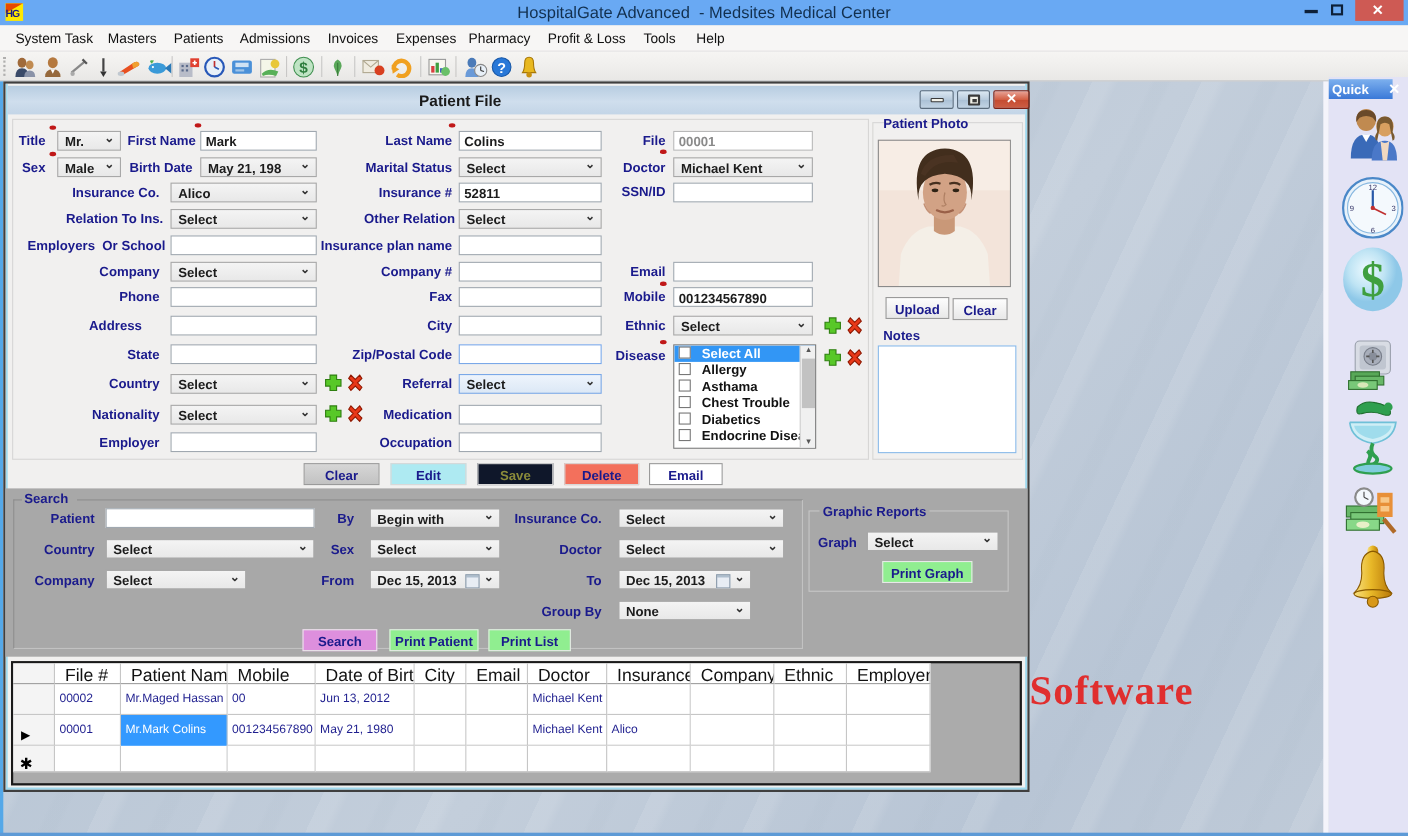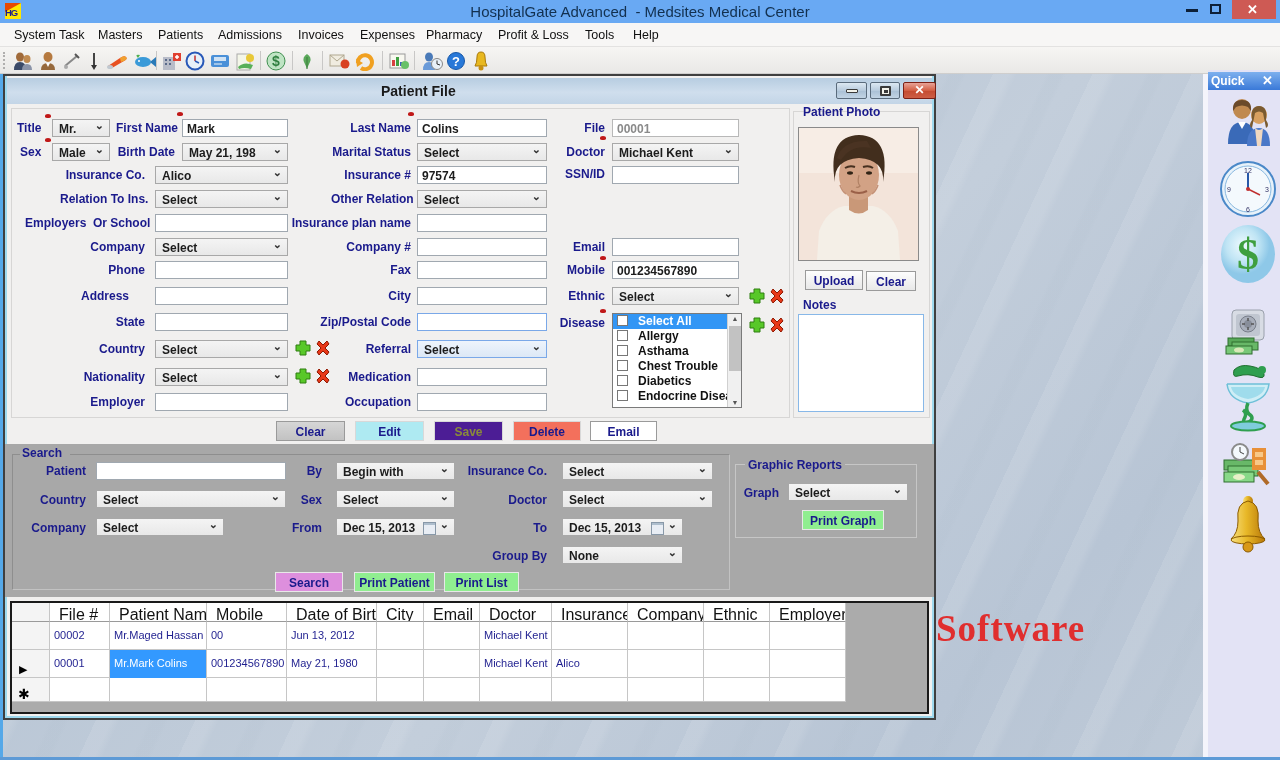--- a/index.html
+++ b/index.html
@@ -24,21 +24,21 @@
 #mdi { position:absolute; left:0; top:74px; width:1280px; height:686px;
   background:linear-gradient(135deg,#c2cdda 0%,#bac7d6 30%,#c3cedb 55%,#b8c5d5 80%,#c0cbd8 100%); }
 #mdi:after { content:""; position:absolute; left:0; top:0; right:0; bottom:0; background:repeating-linear-gradient(115deg, rgba(255,255,255,0.10) 0 14px, rgba(255,255,255,0) 22px 48px, rgba(170,185,200,0.10) 52px 62px, rgba(255,255,255,0) 66px 90px); }
 #logoGate { position:absolute; left:908px; top:556px; font-family:"Liberation Serif",serif; font-size:70px; line-height:1; letter-spacing:10px; font-weight:bold; color:#1b2b85; }
 #logoGate .g { color:#d93434; }
 #logoSoft { position:absolute; left:936px; top:610px; font-family:"Liberation Serif",serif; font-size:37px; line-height:1; letter-spacing:1px; font-weight:bold; color:#e02e2e; }
 #lstrip { position:absolute; left:0; top:74px; width:3px; height:686px; background:#55a8e8; }
 
 #sidebar { position:absolute; left:1208px; top:70px; width:72px; height:690px; background:#e3e3f5; }
 #sidewhite { position:absolute; left:1203px; top:74px; width:5px; height:686px; background:#f4f4fb; }
-#quickhdr { position:absolute; left:1208px; top:72px; width:72px; height:18px; background:linear-gradient(#7db0ee,#3a79d8); color:#fff; font-size:12px; font-weight:bold;padding-left:14px; }
+#quickhdr { position:absolute; left:1208px; top:72px; width:58px; height:18px; background:linear-gradient(#7db0ee,#3a79d8); color:#fff; font-size:12px; font-weight:bold;padding-left:14px; }
 #quickhdr span { position:absolute; left:3px; top:2px; }
 #quickhdr .qx { position:absolute; left:54px; top:1px; font-size:13px; font-weight:bold; color:#fff; }
 
 #win { position:absolute; left:3px; top:74px; width:933px; height:646px; background:#f1f0ef; border:2px solid #3f3f3f; box-shadow:inset 2px 0 0 #9fd9ee, inset -2px 0 0 #9fd9ee, inset 0 -2px 0 #9fd9ee; }
 #wtitle { position:absolute; left:2px; top:2px; width:925px; height:26px; background:linear-gradient(#b7cde1,#cfdeed 55%,#c3d5e7); }
 #wtitle .t { position:absolute; left:374px; top:5px; font-size:14px; font-weight:bold; color:#1a1a1a; }
 .aerobtn { position:absolute; top:6px; height:17px; border:1px solid #5a6b7c; border-radius:2px; background:linear-gradient(#dce8f2,#b8cbdd 50%,#a9bfd4 50%,#c2d4e4); }
 #wmin { left:831px; width:31px; }
 #wmax { left:865px; width:30px; }
 #wclose { left:898px; width:33px; background:linear-gradient(#e8a397,#d35f44 50%,#c44a30 50%,#cd5e45); border-color:#7c2015; }
@@ -354,21 +354,21 @@
       </svg>
   <div class="lab" style="left:60px;top:319px;width:80px;">Employer</div>
   <div class="in" style="left:150px;top:317px;width:133px;"></div>
 
   <div class="lab" style="left:326px;top:45px;width:80px;">Last Name</div>
       <div class="reddot" style="left:403px;top:36px;"></div>
   <div class="in" style="left:412px;top:43px;width:130px;">Colins</div>
   <div class="lab" style="left:326px;top:69px;width:80px;">Marital Status</div>
   <div class="dd" style="left:412px;top:67px;width:130px;">Select</div>
   <div class="lab" style="left:326px;top:92px;width:80px;">Insurance #</div>
-  <div class="in" style="left:412px;top:90px;width:130px;">97574</div>
+  <div class="in" style="left:412px;top:90px;width:130px;">52811</div>
   <div class="lab" style="left:326px;top:116px;width:80px;">Other Relation</div>
   <div class="dd" style="left:412px;top:114px;width:130px;">Select</div>
   <div class="lab" style="left:286px;top:140px;width:120px;">Insurance plan name</div>
   <div class="in" style="left:412px;top:138px;width:130px;"></div>
   <div class="lab" style="left:326px;top:164px;width:80px;">Company #</div>
   <div class="in" style="left:412px;top:162px;width:130px;"></div>
   <div class="lab" style="left:326px;top:187px;width:80px;">Fax</div>
   <div class="in" style="left:412px;top:185px;width:130px;"></div>
   <div class="lab" style="left:326px;top:213px;width:80px;">City</div>
   <div class="in" style="left:412px;top:211px;width:130px;"></div>
@@ -442,21 +442,21 @@
       <path d="M41 57 q2 6 6 9 M79 57 q-2 6 -6 9" stroke="#c49176" stroke-width="1.5" fill="none"></path>
     </svg>
   </div>
   <div class="bbtn" style="left:800px;top:194px;width:58px;background:linear-gradient(#fdfdfd,#e8e8e8);">Upload</div>
   <div class="bbtn" style="left:861px;top:195px;width:50px;background:linear-gradient(#fdfdfd,#e8e8e8);">Clear</div>
   <div class="lab" style="left:798px;top:222px;text-align:left;">Notes</div>
   <div style="position:absolute;left:793px;top:238px;width:126px;height:98px;background:#fff;border:1px solid #88b8e8;"></div>
 
   <div class="bbtn" style="left:271px;top:345px;width:69px;background:linear-gradient(#d6d6d6,#c2c2c2);">Clear</div>
   <div class="bbtn" style="left:350px;top:345px;width:69px;background:#aeeaf2;border-color:#d8d8d8;">Edit</div>
-  <div class="bbtn" style="left:429px;top:345px;width:69px;background:#4c1d95;border-color:#d8d8d8;color:#8a8a3a;">Save</div>
+  <div class="bbtn" style="left:429px;top:345px;width:69px;background:#0f172a;border-color:#d8d8d8;color:#8a8a3a;">Save</div>
   <div class="bbtn" style="left:508px;top:345px;width:68px;background:#f3705c;border-color:#d8d8d8;">Delete</div>
   <div class="bbtn" style="left:585px;top:345px;width:67px;background:#fff;">Email</div>
   <div id="searchpanel">
     <div style="position:absolute;left:7px;top:10px;width:718px;height:136px;border:1px solid #b8b8b8;border-color:#8e8e8e #c2c2c2 #c2c2c2 #8e8e8e;"></div>
     <div style="position:absolute;left:15px;top:7px;width:50px;height:7px;background:#a8a8a8;"></div>
     <div class="slab" style="left:17px;top:2px;text-align:left;">Search</div>
     <div class="slab" style="left:31px;top:20px;width:50px;">Patient</div>
     <div class="in" style="left:91px;top:18px;width:190px;background:#fff;"></div>
     <div class="slab" style="left:287px;top:20px;width:30px;">By</div>
     <div class="dd" style="left:331px;top:18px;width:119px;">Begin with</div>

